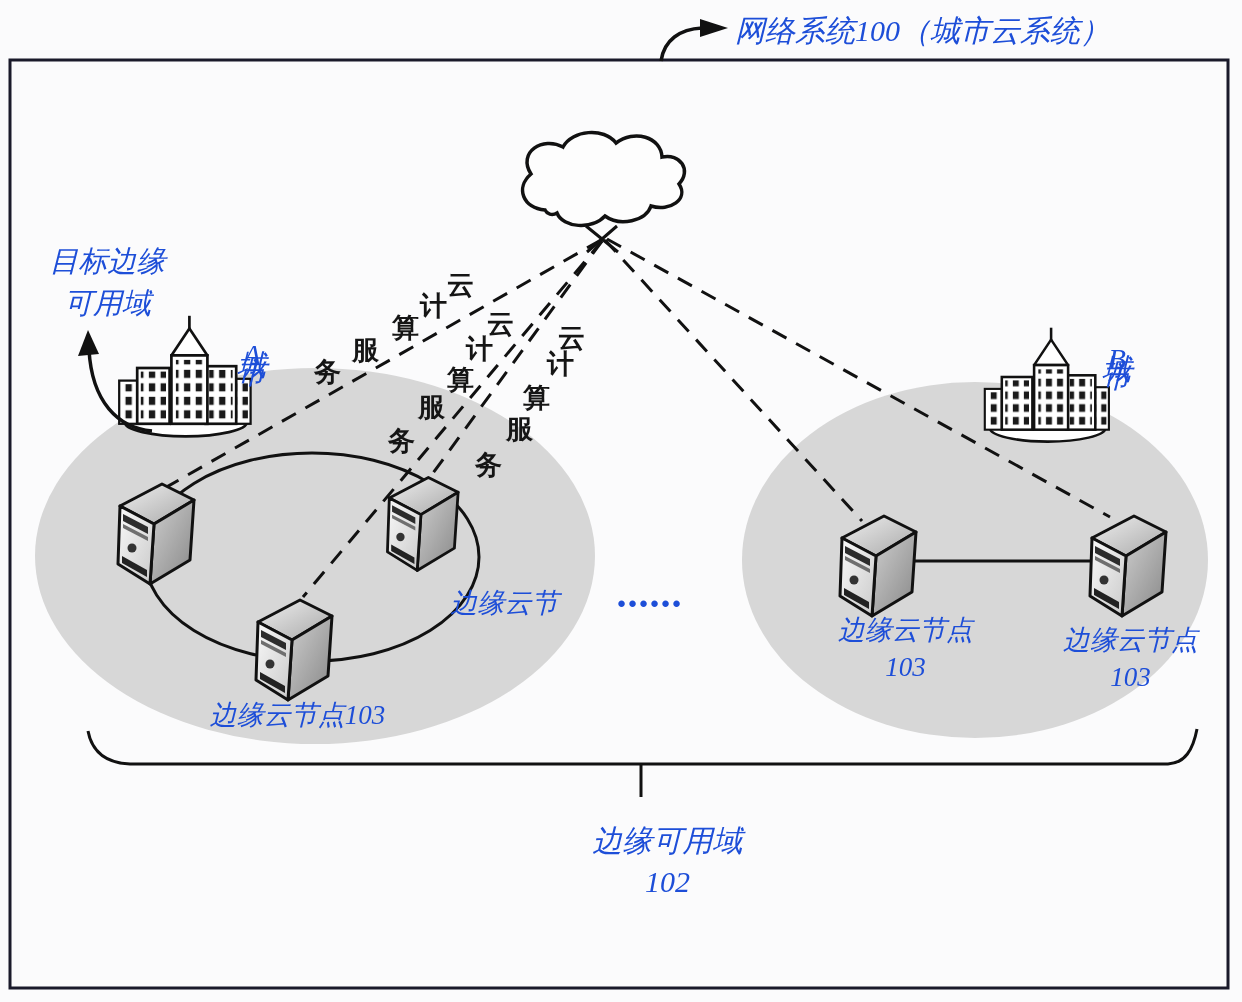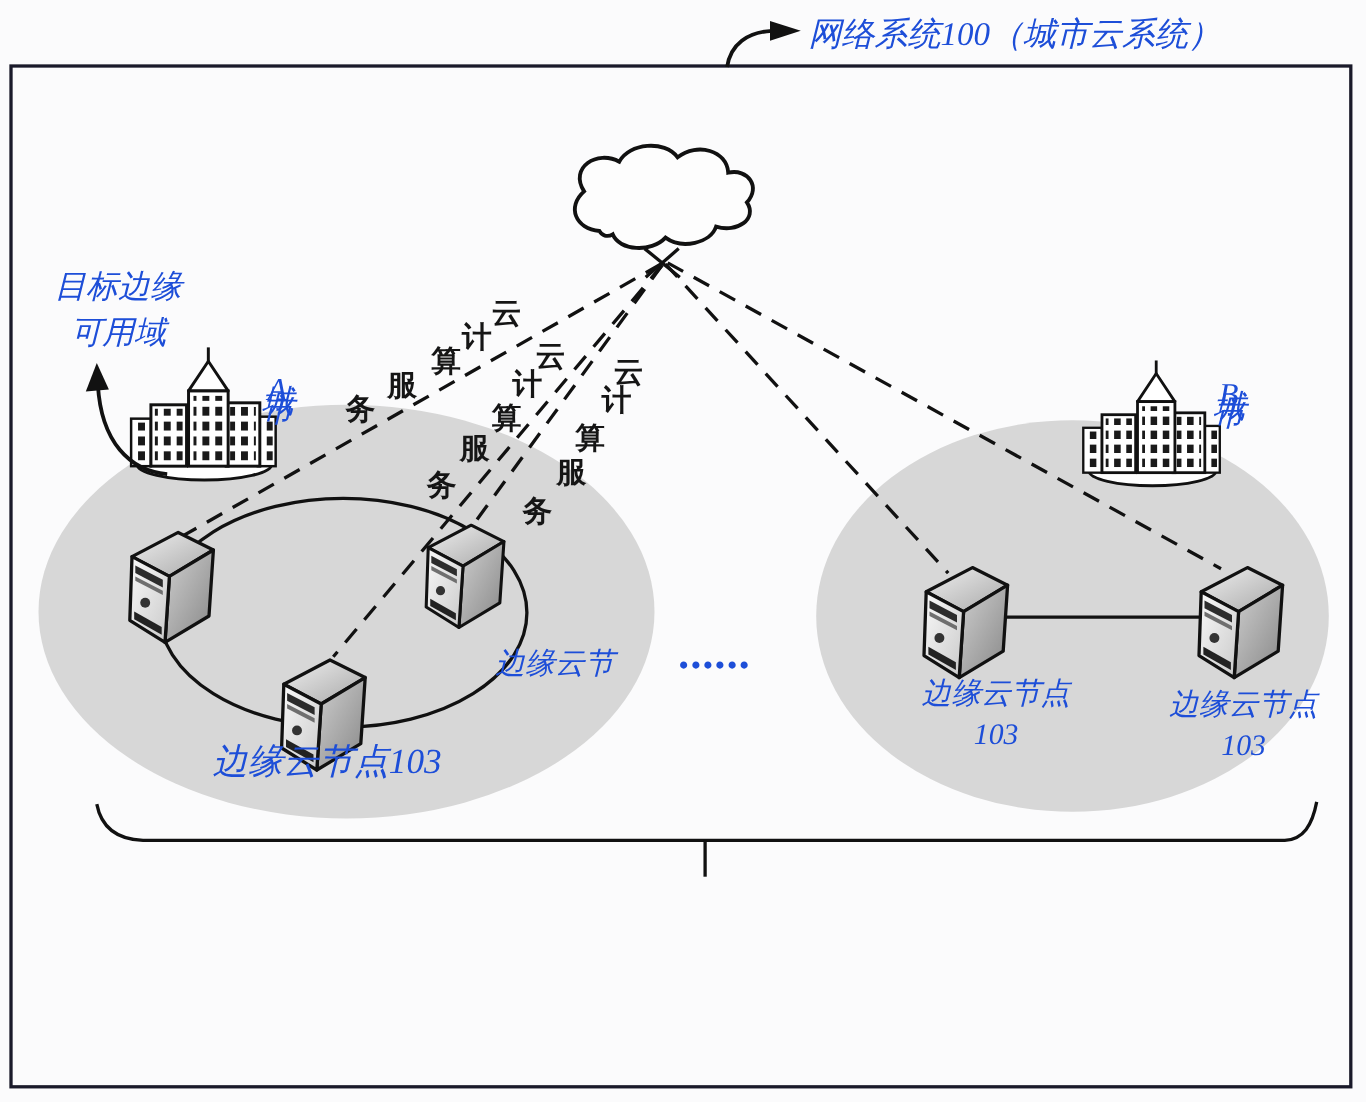--- a/index.html
+++ b/index.html
@@ -129,32 +129,36 @@
 
   <span class="svc" style="left:558px;top:325px;">云</span>
   <span class="svc" style="left:547px;top:351px;">计</span>
   <span class="svc" style="left:523px;top:385px;">算</span>
   <span class="svc" style="left:506px;top:416px;">服</span>
   <span class="svc" style="left:475px;top:452px;">务</span>
 
   <div class="txt c" style="left:22px;top:562px;width:150px;font-size:27px;line-height:1.42;">
   </div>
 
-  <div class="txt c" style="left:185px;top:671px;width:225px;font-size:32px;">边缘云节点103</div>
+  <div class="txt c" style="left:185px;top:697px;width:225px;font-size:27px;">边缘云节点103</div>
 
   <div class="txt c" style="left:437px;top:563px;width:135px;font-size:27px;line-height:1.42;margin-top:21px;">
     <div>边缘云节</div>
   </div>
 
   <div class="txt c" style="left:818px;top:612px;width:175px;font-size:27px;line-height:1.38;">
     <div>边缘云节点</div>
     <div>103</div>
   </div>
 
   <div class="txt c" style="left:1043px;top:622px;width:175px;font-size:27px;line-height:1.38;">
     <div>边缘云节点</div>
     <div>103</div>
   </div>
 
   <div class="txt" style="left:618px;top:570px;font-size:40px;font-weight:bold;letter-spacing:1px;">......</div>
 
+  <div class="txt c" style="left:560px;top:820px;width:215px;font-size:30px;line-height:1.38;">
+    <div>边缘可用域</div>
+    <div>102</div>
+  </div>
 
 </div>
 
 </body></html>

